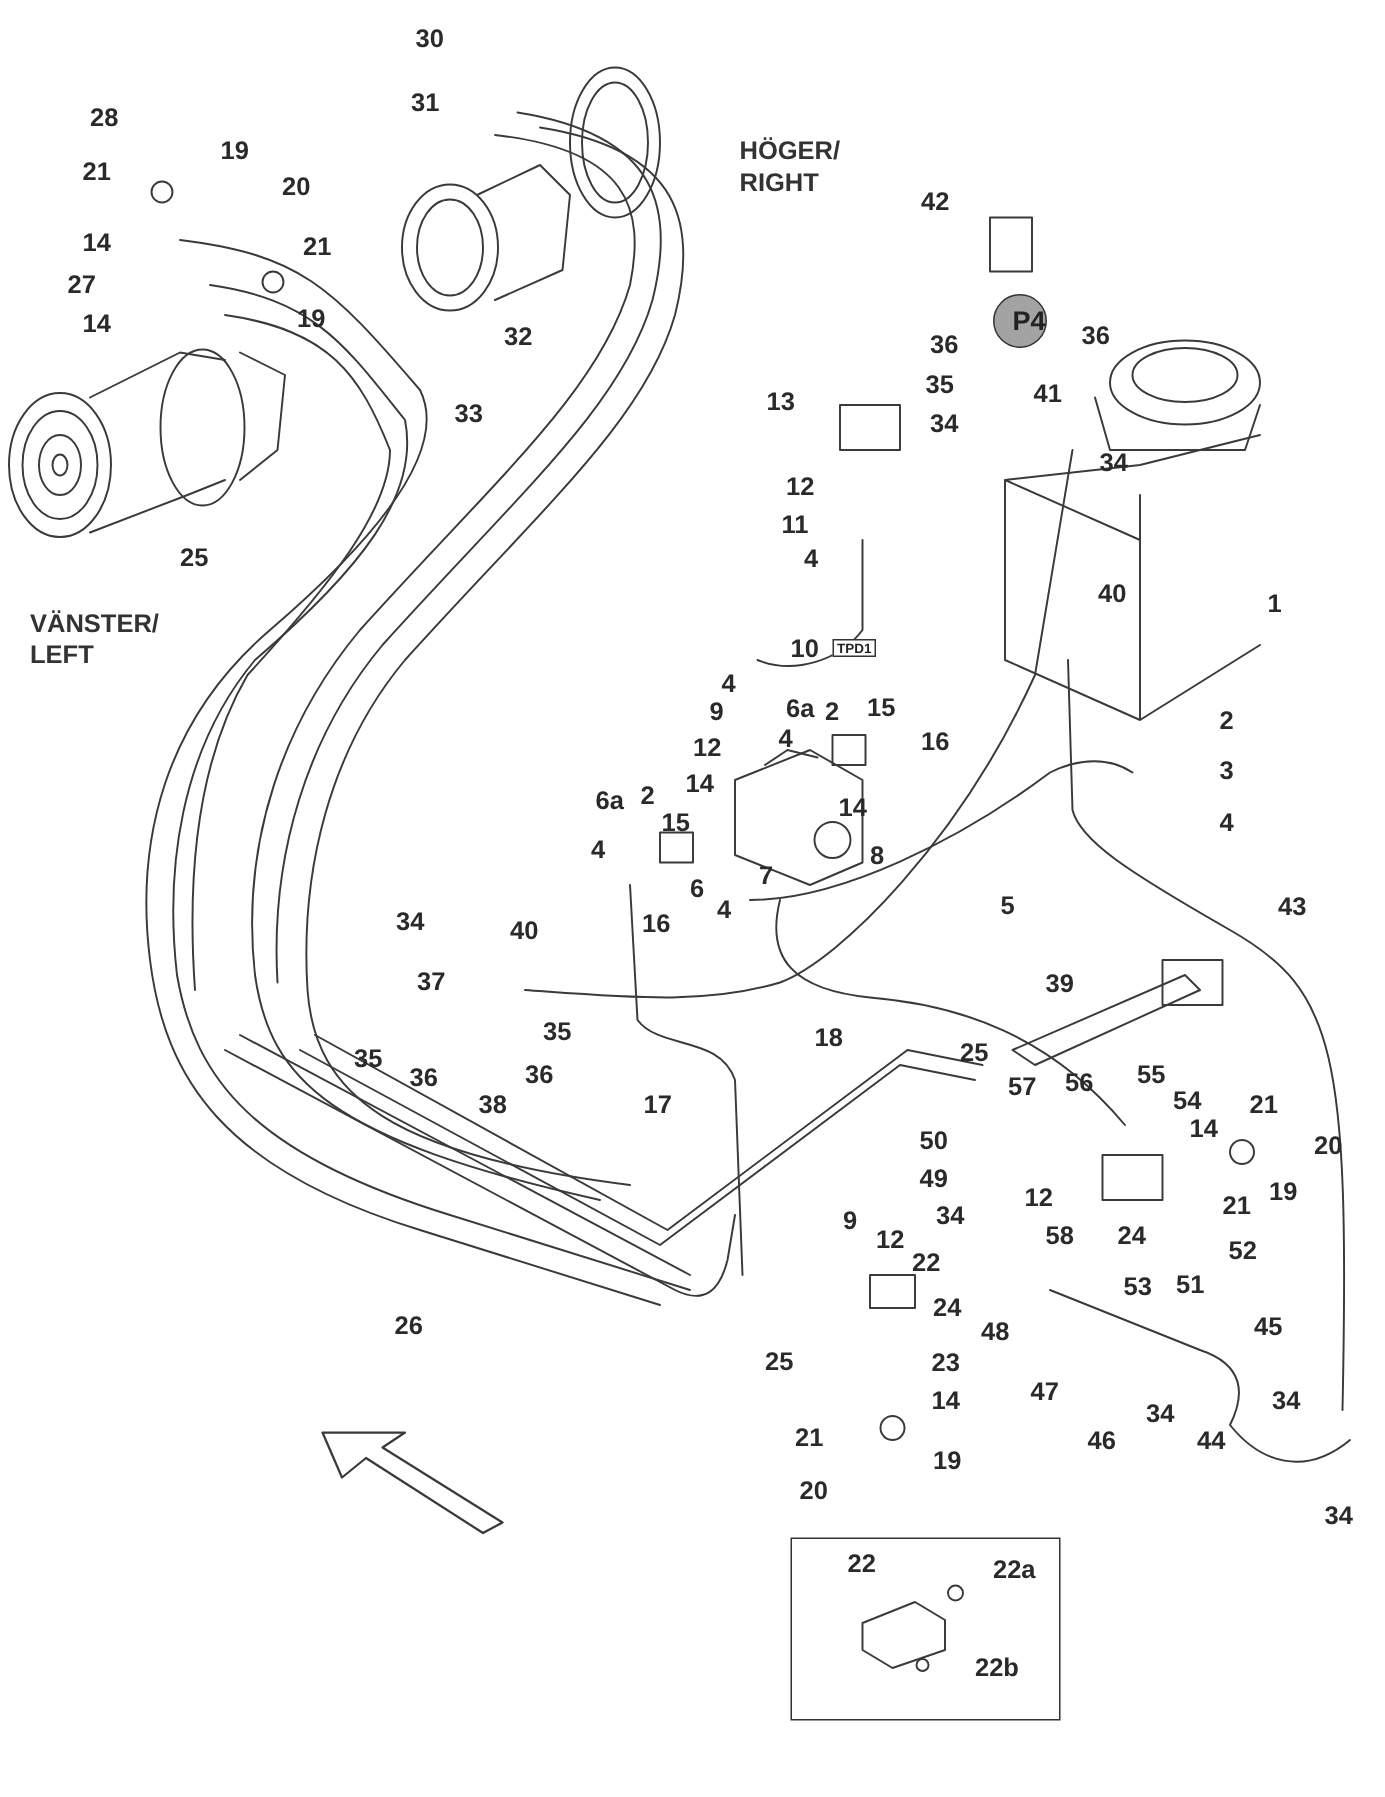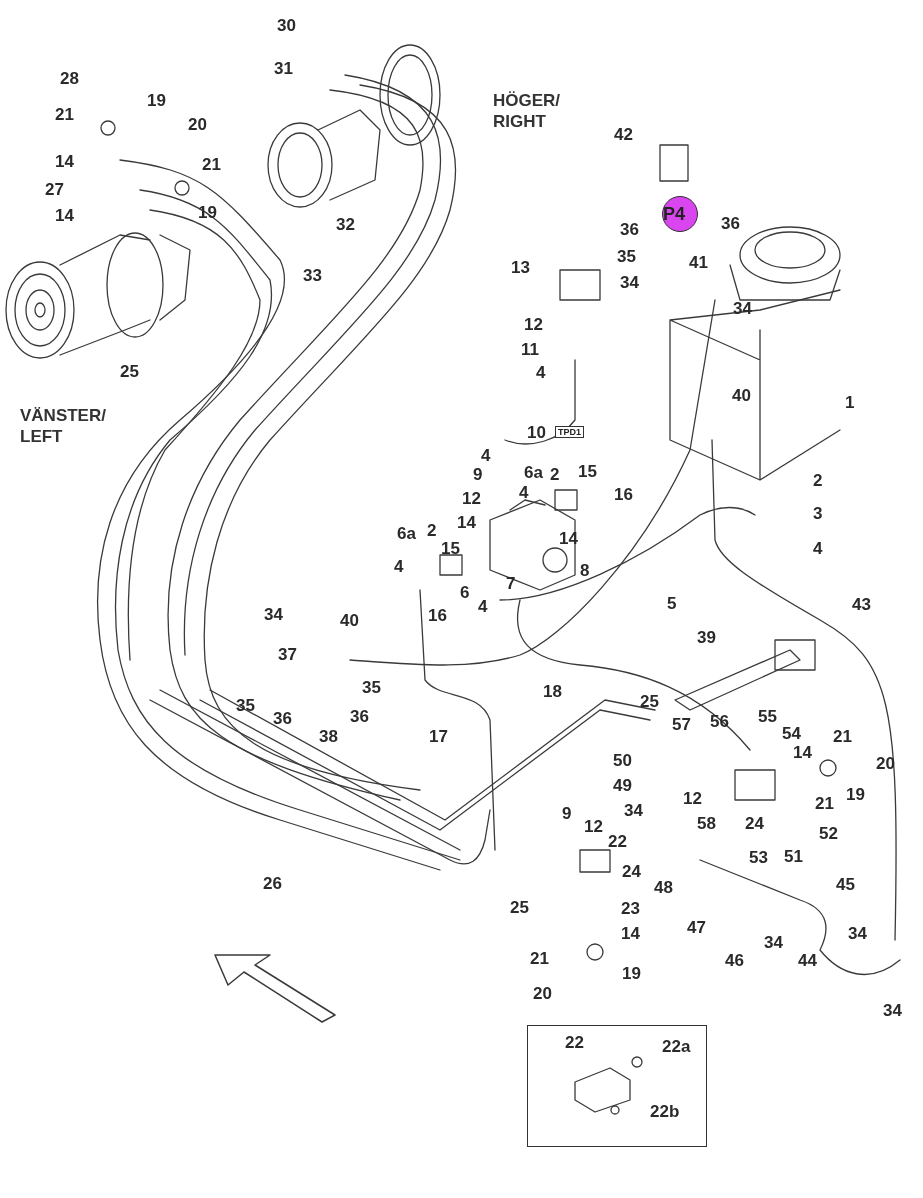--- a/index.html
+++ b/index.html
@@ -6,22 +6,22 @@
   body { width: 923px; height: 1198px; position: relative; overflow: hidden;
          font-family: "Liberation Sans", sans-serif; }
   #diagram { position: absolute; left: 0; top: 0; }
   .lbl { position: absolute; font-family: "Liberation Sans", sans-serif; font-weight: bold;
          font-size: 17px; color: #2a2a2a; line-height: 1; white-space: nowrap; }
   .side { position: absolute; font-family: "Liberation Sans", sans-serif; font-weight: bold;
           font-size: 17px; color: #333; line-height: 1.25; }
   .tpd { position: absolute; border: 1px solid #333; font-size: 9px; font-weight: bold;
          padding: 0 2px; font-family: "Liberation Sans", sans-serif; color: #222; background:#fff; }
   .p4 { position: absolute; width: 34px; height: 34px; border: 1.5px solid #333; border-radius: 50%;
-        text-align: left; line-height: 34px; font-weight: bold; font-size: 18px; color:#222;
-        font-family: "Liberation Sans", sans-serif; background:#d946ef; }
+        text-align: right; line-height: 34px; font-weight: bold; font-size: 18px; color:#222;
+        font-family: "Liberation Sans", sans-serif; background:#a3a3a3; }
   .inset { position: absolute; left: 527px; top: 1025px; width: 178px; height: 120px;
            border: 1.5px solid #333; }
 </style>
 </head>
 <body>
 
 <svg id="diagram" width="923" height="1198" viewBox="0 0 923 1198">
   <g fill="none" stroke="#3a3a3a" stroke-width="1.3" stroke-linecap="round" stroke-linejoin="round">
 
     <g>
@@ -170,21 +170,21 @@
     <span class="lbl" style="left: 394px; top: 558px;">4</span>
     <span class="lbl" style="left: 506px; top: 575px;">7</span>
     <span class="lbl" style="left: 460px; top: 584px;">6</span>
     <span class="lbl" style="left: 478px; top: 598px;">4</span>
     <span class="lbl" style="left: 667px; top: 595px;">5</span>
     <span class="lbl" style="left: 852px; top: 596px;">43</span>
     <span class="lbl" style="left: 428px; top: 607px;">16</span>
     <span class="lbl" style="left: 264px; top: 606px;">34</span>
     <span class="lbl" style="left: 340px; top: 612px;">40</span>
     <span class="lbl" style="left: 278px; top: 646px;">37</span>
-    <span class="lbl" style="left: 697px; top: 629px;">39</span>
+    <span class="lbl" style="left: 697px; top: 647px;">39</span>
     <span class="lbl" style="left: 362px; top: 679px;">35</span>
     <span class="lbl" style="left: 543px; top: 683px;">18</span>
     <span class="lbl" style="left: 236px; top: 697px;">35</span>
     <span class="lbl" style="left: 273px; top: 710px;">36</span>
     <span class="lbl" style="left: 350px; top: 708px;">36</span>
     <span class="lbl" style="left: 319px; top: 728px;">38</span>
     <span class="lbl" style="left: 429px; top: 728px;">17</span>
     <span class="lbl" style="left: 640px; top: 693px;">25</span>
     <span class="lbl" style="left: 672px; top: 716px;">57</span>
     <span class="lbl" style="left: 710px; top: 713px;">56</span>

